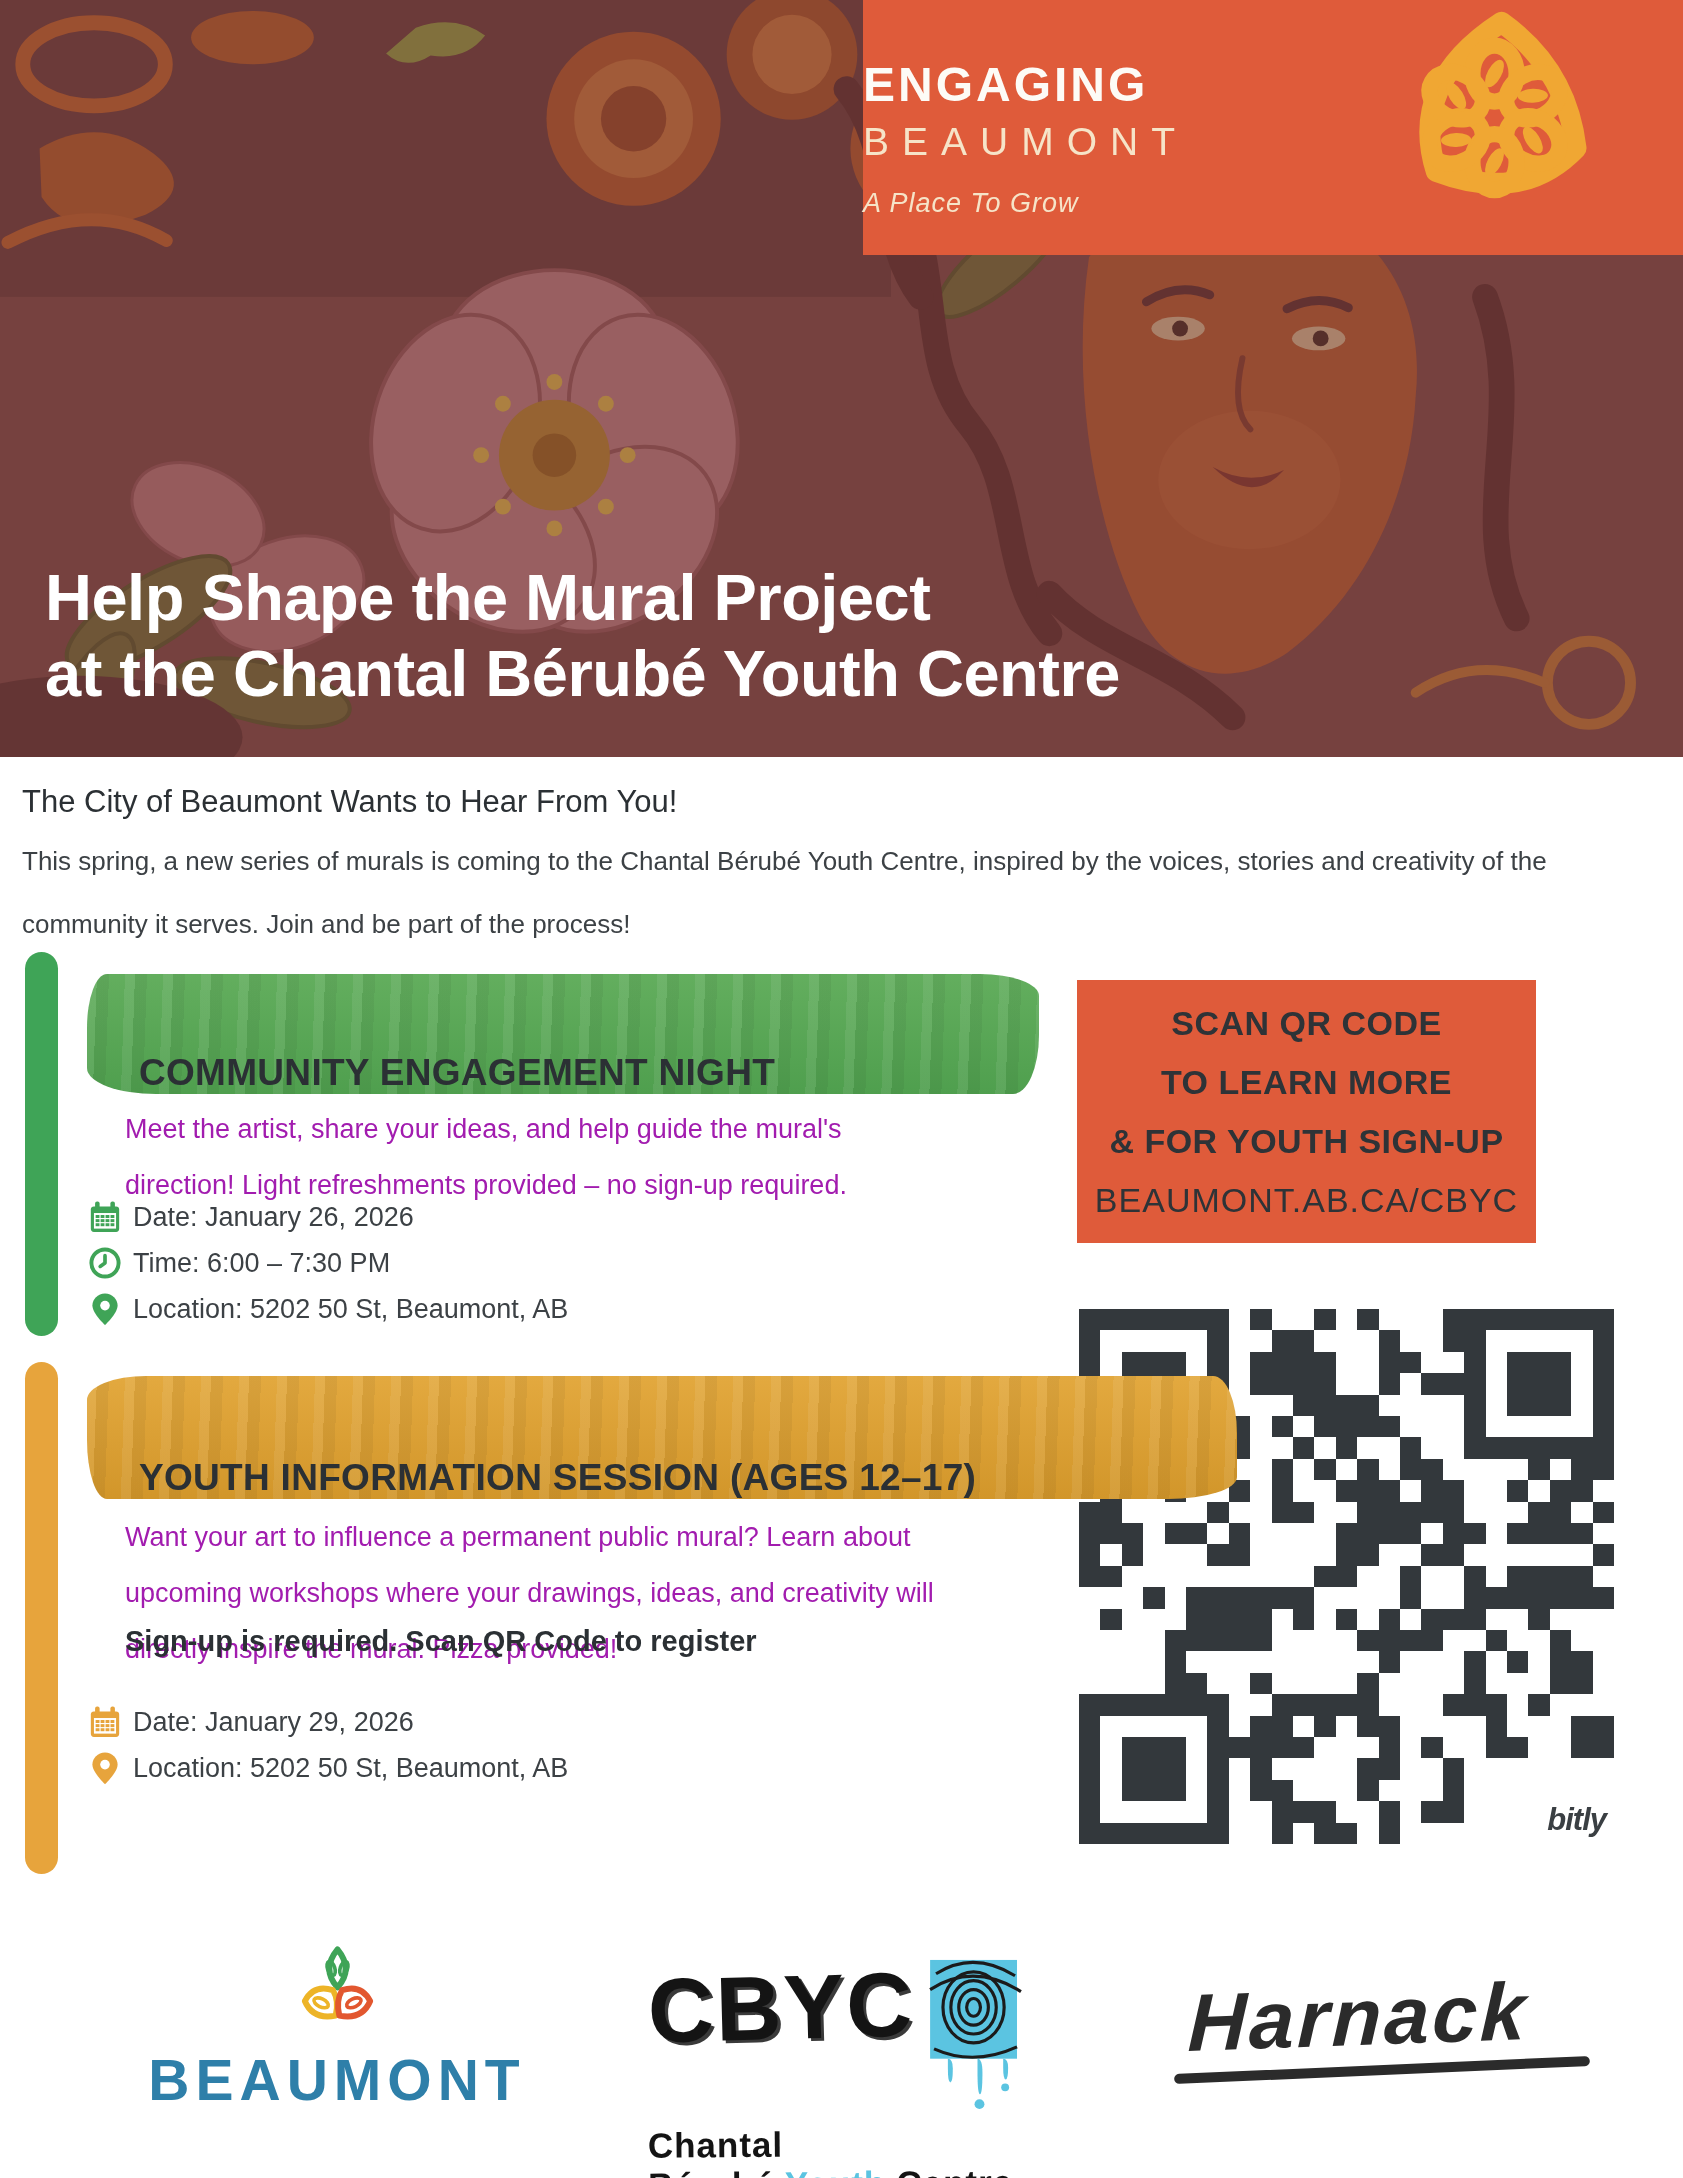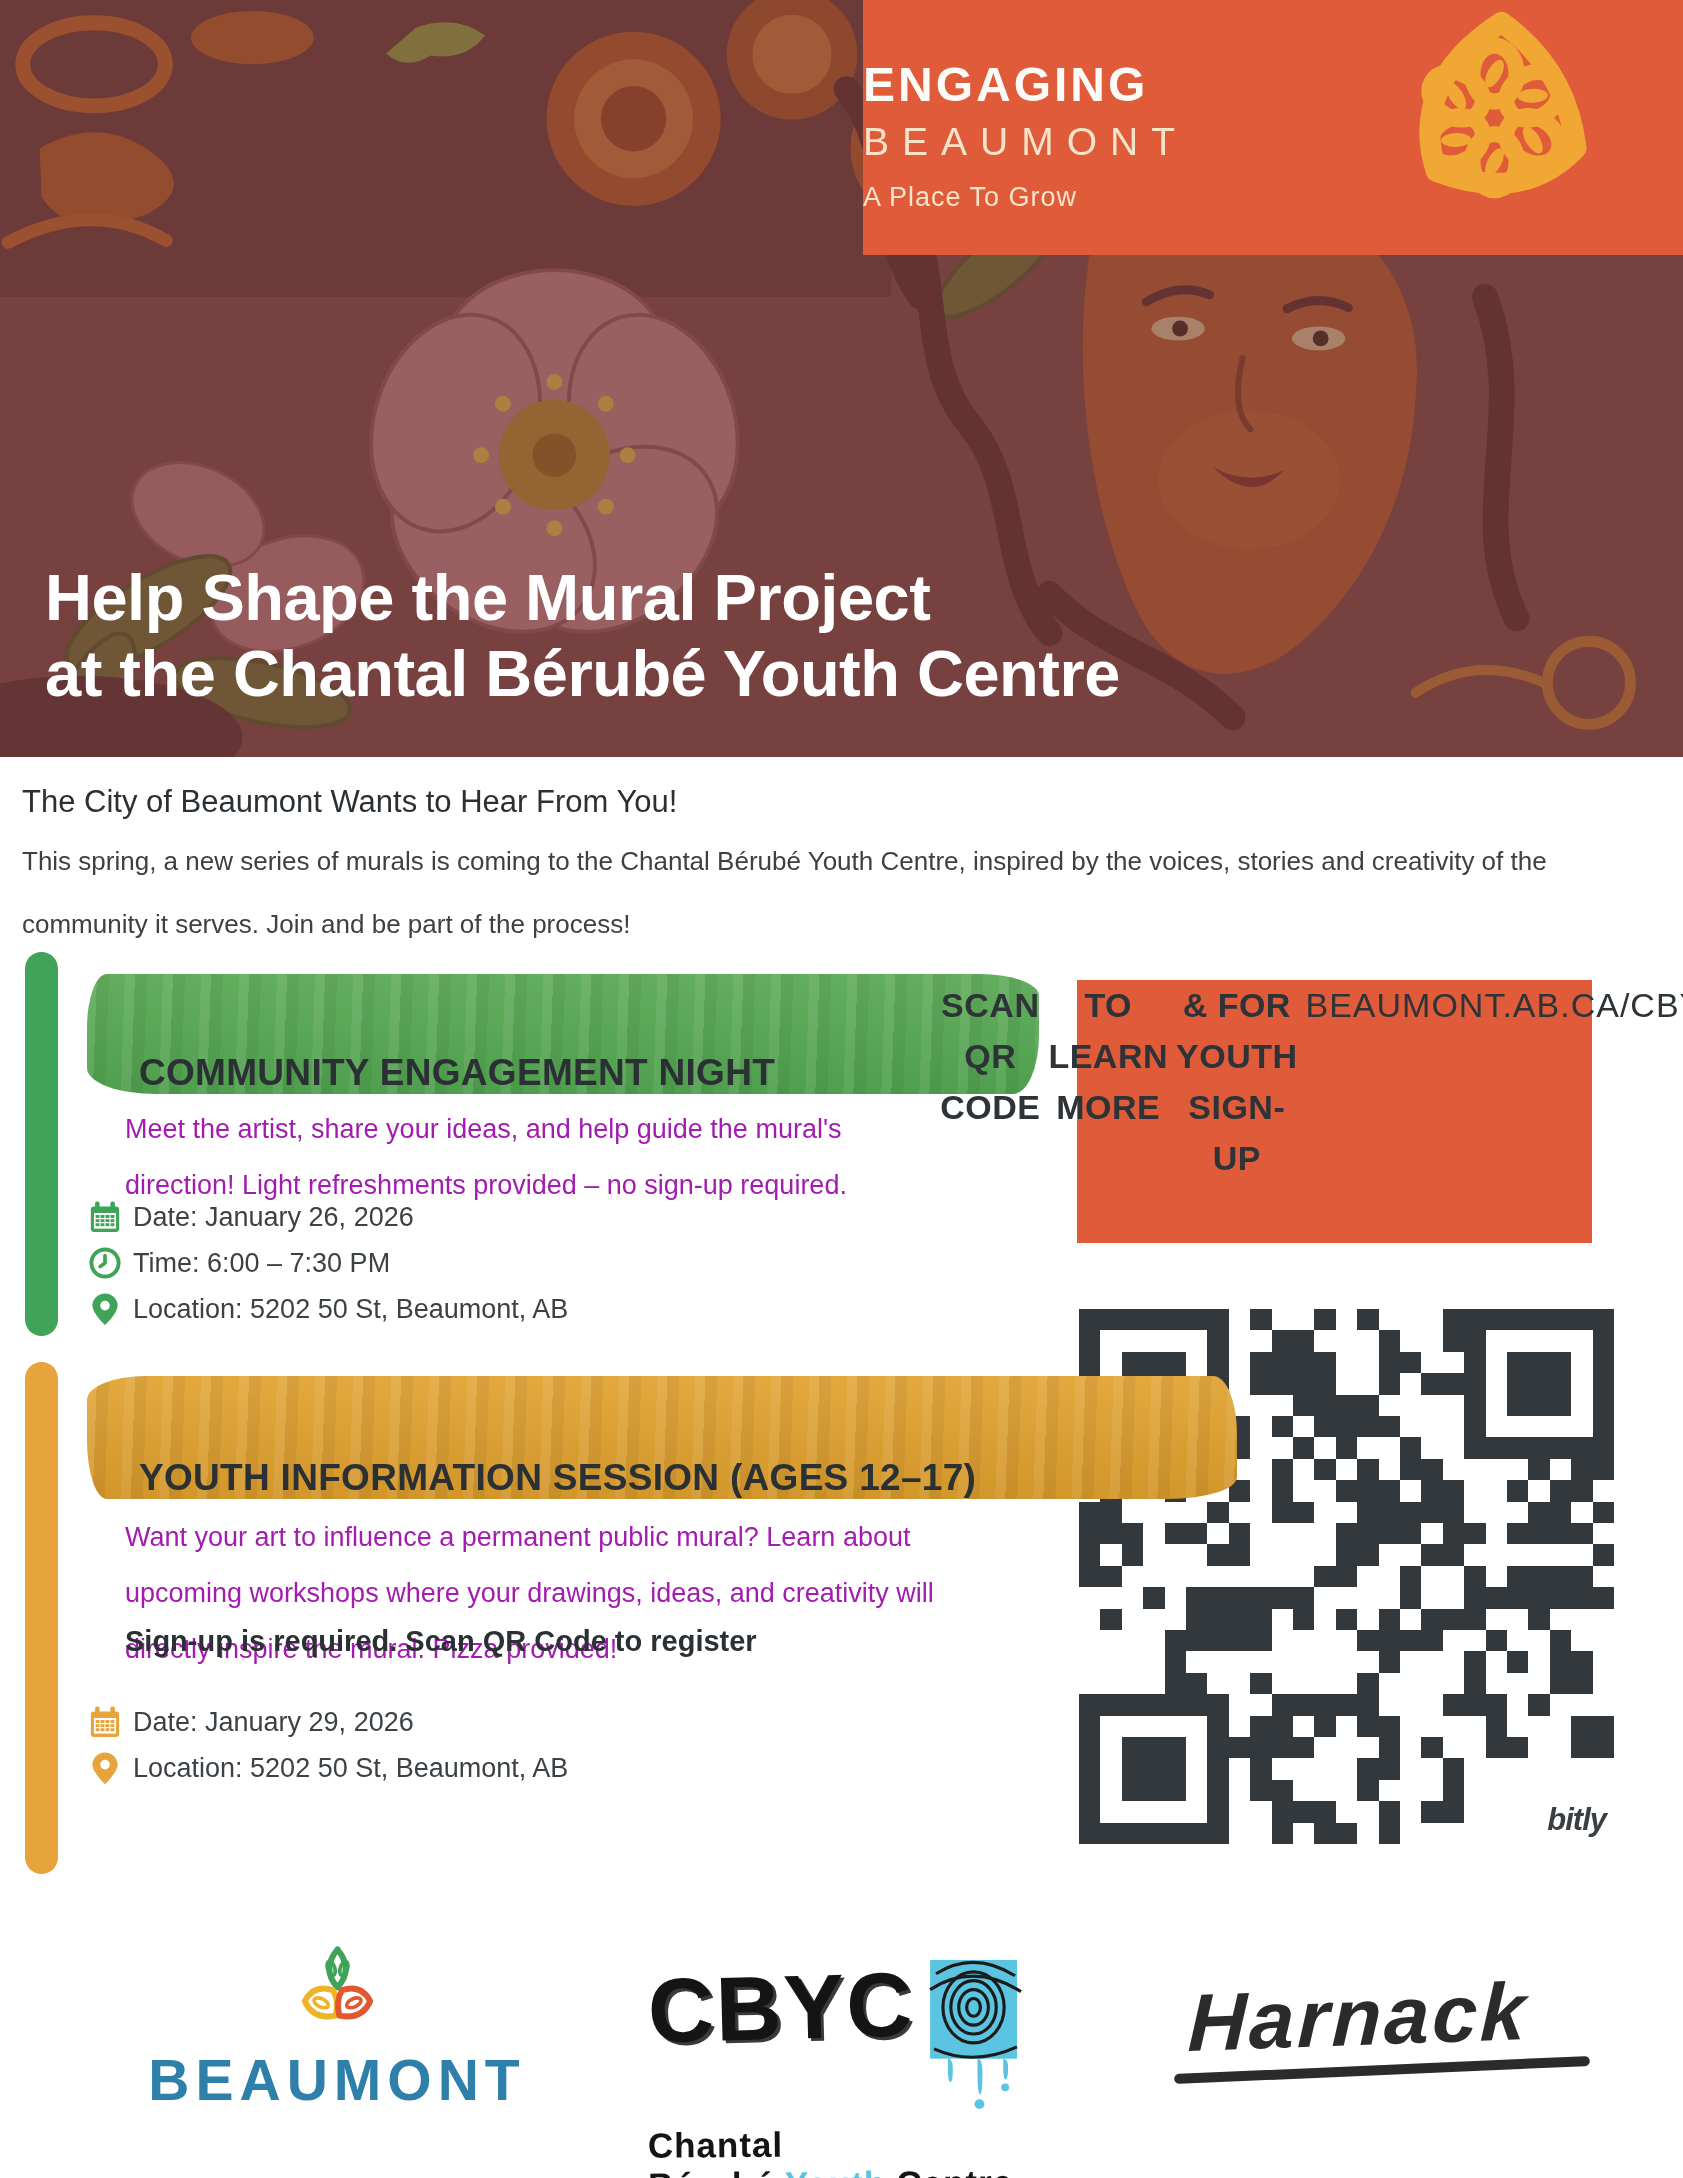--- a/index.html
+++ b/index.html
@@ -8,21 +8,21 @@
         font-family:"Liberation Sans",sans-serif;color:#34393d;}
   .abs{position:absolute;}
 
   
   .hero{left:0;top:0;width:1683px;height:757px;background:#7a4441;overflow:hidden;}
   .hero svg.mural{position:absolute;left:0;top:0;width:100%;height:100%;display:block;}
   .brand-box{left:863px;top:0;width:820px;height:255px;background:#DF5B3A;}
   .brand-text{position:absolute;left:0;top:57px;width:446px;text-align:left;}
   .brand-line1{font-size:48px;font-weight:bold;letter-spacing:3px;color:#FDFBF6;}
   .brand-line2{font-size:39px;font-weight:normal;letter-spacing:13px;color:#F6E4C8;margin-top:8px;}
-  .brand-tagline{font-size:27px;color:#F6E4C8;margin-top:18px;letter-spacing:1px;}
+  .brand-tagline{font-size:27px;font-style:italic;color:#F6E4C8;margin-top:24px;letter-spacing:1px;}
   .brand-flower{position:absolute;left:483px;top:6px;width:297px;height:233px;}
   .hero-title{left:45px;top:560px;font-size:65px;line-height:76px;font-weight:bold;color:#ffffff;letter-spacing:-0.5px;}
 
   
   .intro-heading{left:22px;top:784px;font-size:31px;font-weight:normal;color:#2B3034;}
   .intro-body{left:22px;top:830px;width:1584px;font-size:26px;line-height:63px;color:#3C4145;}
 
   
   .rail{width:33px;border-radius:17px;}
   .rail-green{left:25px;top:952px;height:384px;background:#3FA457;}
@@ -47,22 +47,22 @@
   .details-community{left:87px;top:1194px;}
   .details-youth{left:87px;top:1699px;}
   .detail-row{display:flex;align-items:center;height:46px;}
   .detail-icon{width:36px;height:36px;flex:0 0 36px;margin-right:10px;display:flex;align-items:center;justify-content:center;}
   .detail-icon svg{width:34px;height:34px;display:block;}
   .icon-green{color:#3FA457;}
   .icon-yellow{color:#E7A43C;}
   .detail-text{font-size:27px;color:#3C4145;}
 
   
-  .qr-panel{left:1077px;top:980px;width:515px;height:263px;background:#DF5B3A;text-align:center;
-            display:flex;justify-content:center;gap:8px;}
+  .qr-panel{left:1077px;top:980px;width:459px;height:263px;background:#DF5B3A;text-align:center;
+            display:flex;flex-direction:column;justify-content:center;gap:8px;}
   .qr-panel-line{font-size:34px;font-weight:bold;color:#2E3337;line-height:51px;letter-spacing:0.5px;}
   .qr-panel-url{font-size:34px;font-weight:normal;color:#2E3337;line-height:51px;letter-spacing:1px;}
 
   
   .qr-wrap{left:1079px;top:1309px;width:535px;height:535px;}
   .qr-grid{display:grid;grid-template-columns:repeat(25,1fr);grid-template-rows:repeat(25,1fr);
            width:535px;height:535px;background:#ffffff;}
   .qr-grid div{background:#ffffff;}
   .qr-grid div.d{background:#33383C;}
   .qr-brand{position:absolute;right:2px;bottom:2px;font-size:31px;font-weight:bold;font-style:italic;

